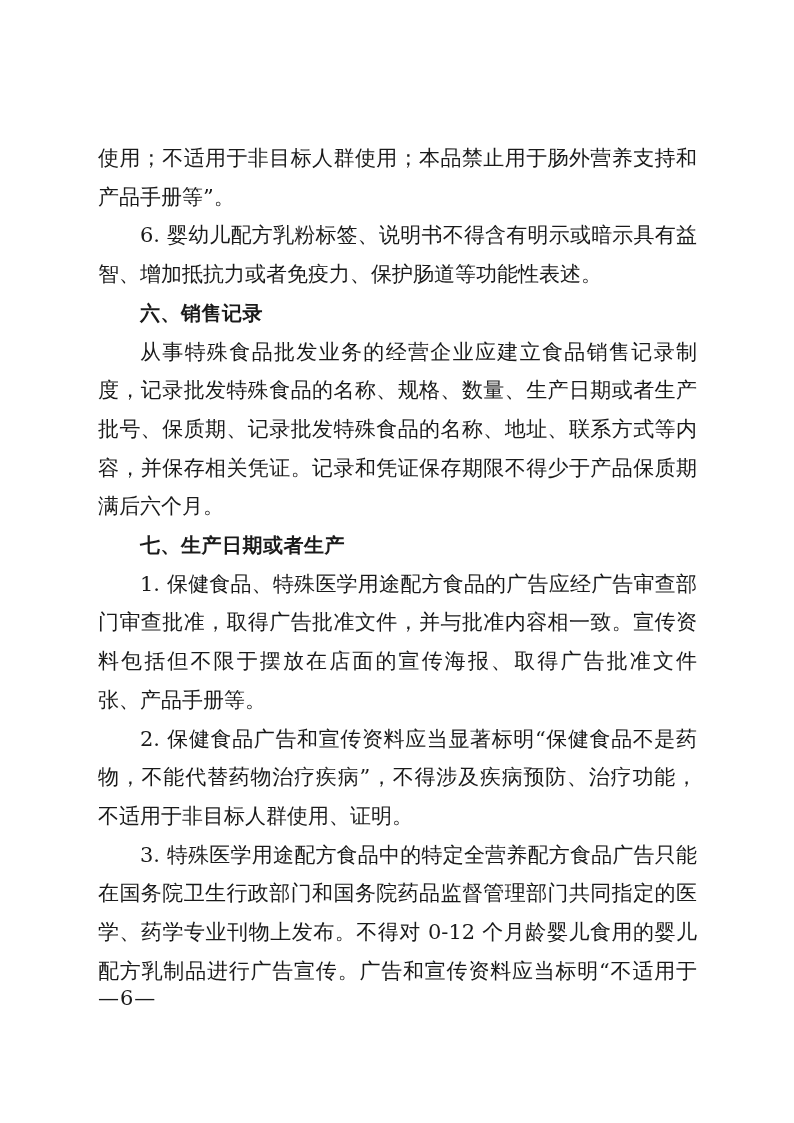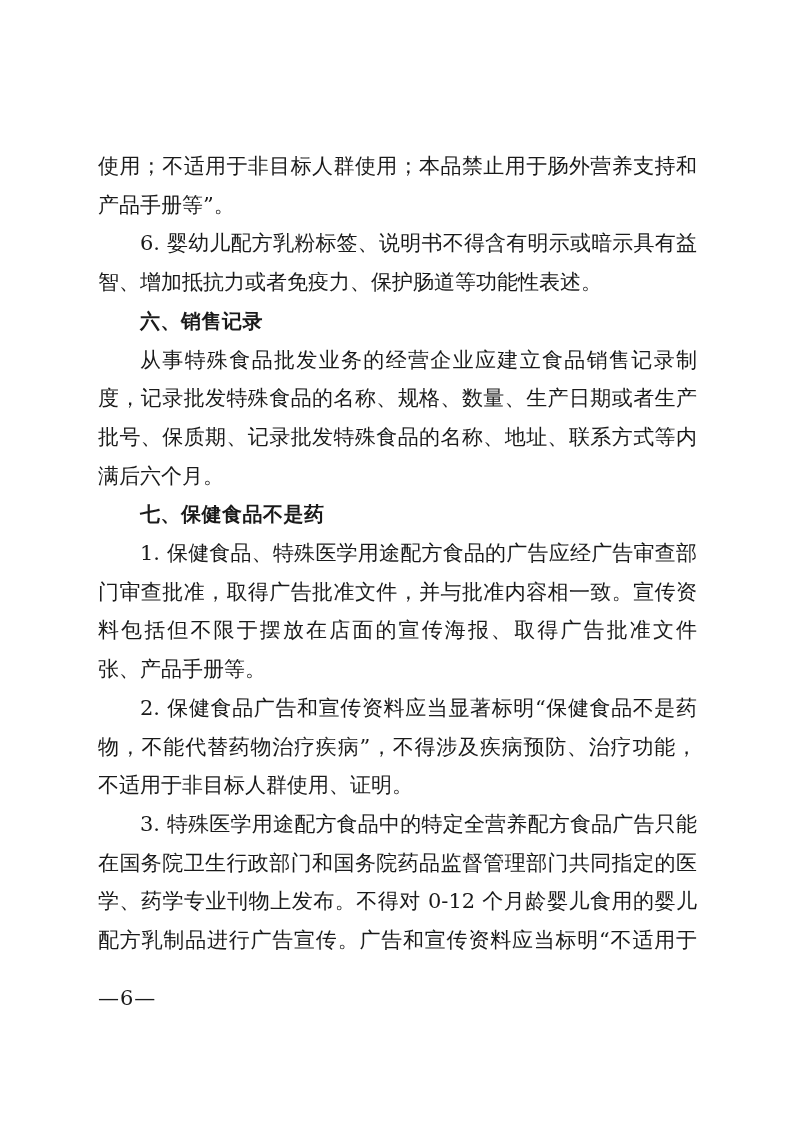--- a/index.html
+++ b/index.html
@@ -12,21 +12,21 @@
     width: 794px;
     height: 1123px;
     background: #ffffff;
     overflow: hidden;
     font-family: "DejaVu Serif", "Liberation Serif", serif;
     color: #1a1a1a;
   }
   .text-block {
     position: absolute;
     left: 98px;
-    top: 147px;
+    top: 139px;
     width: 599px;
     font-size: 21px;
     line-height: 38.7px;
   }
   .line {
     min-height: 38.7px;
     text-align: left;
   }
   .line.justify {
     text-align: justify;
@@ -58,22 +58,23 @@
 <div class="page">
   <div class="text-block">
       <div class="line justify">使用；不适用于非目标人群使用；本品禁止用于肠外营养支持和</div>
       <div class="line">产品手册等”。</div>
       <div class="line justify indent">6. 婴幼儿配方乳粉标签、说明书不得含有明示或暗示具有益</div>
       <div class="line">智、增加抵抗力或者免疫力、保护肠道等功能性表述。</div>
       <div class="line indent heading">六、销售记录</div>
       <div class="line justify indent">从事特殊食品批发业务的经营企业应建立食品销售记录制</div>
       <div class="line justify">度，记录批发特殊食品的名称、规格、数量、生产日期或者生产</div>
       <div class="line justify">批号、保质期、记录批发特殊食品的名称、地址、联系方式等内</div>
+      <div class="line justify">容，并保存相关凭证。记录和凭证保存期限不得少于产品保质期</div>
       <div class="line">满后六个月。</div>
-      <div class="line indent heading">七、保健食品不是药</div>
+      <div class="line indent heading">七、生产日期或者生产</div>
       <div class="line justify indent">1. 保健食品、特殊医学用途配方食品的广告应经广告审查部</div>
       <div class="line justify">门审查批准，取得广告批准文件，并与批准内容相一致。宣传资</div>
       <div class="line justify">料包括但不限于摆放在店面的宣传海报、取得广告批准文件</div>
       <div class="line">张、产品手册等。</div>
       <div class="line justify indent">2. 保健食品广告和宣传资料应当显著标明“保健食品不是药</div>
       <div class="line justify">物，不能代替药物治疗疾病”，不得涉及疾病预防、治疗功能，</div>
       <div class="line">不适用于非目标人群使用、证明。</div>
       <div class="line justify indent">3. 特殊医学用途配方食品中的特定全营养配方食品广告只能</div>
       <div class="line justify">在国务院卫生行政部门和国务院药品监督管理部门共同指定的医</div>
       <div class="line justify">学、药学专业刊物上发布。不得对 0-12 个月龄婴儿食用的婴儿</div>

